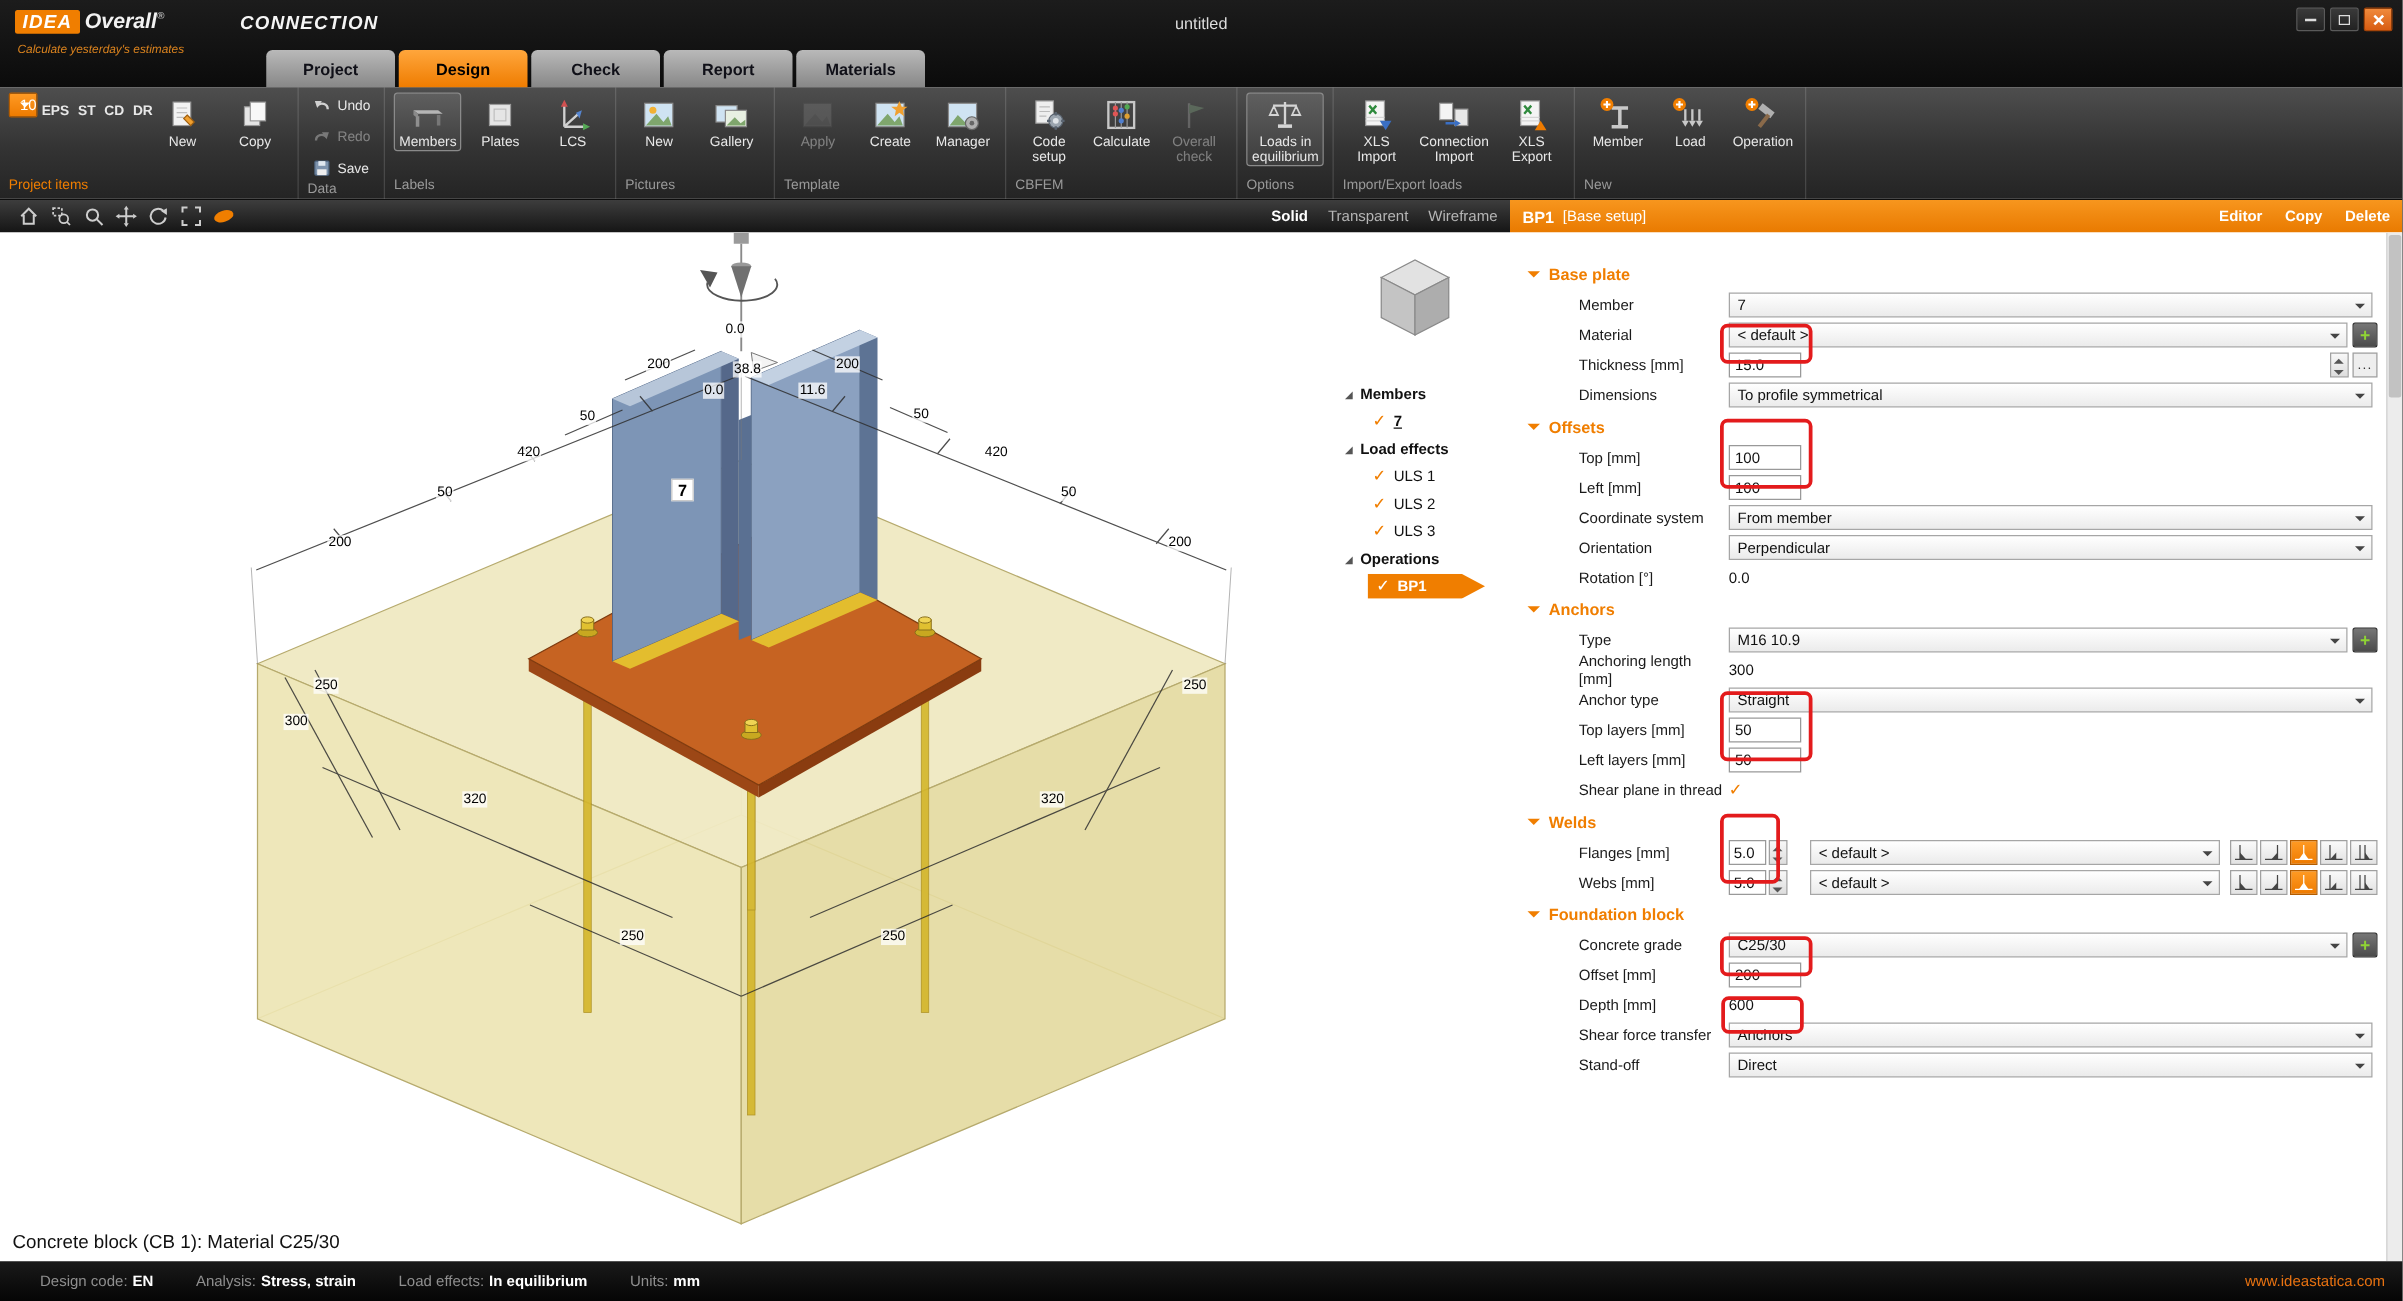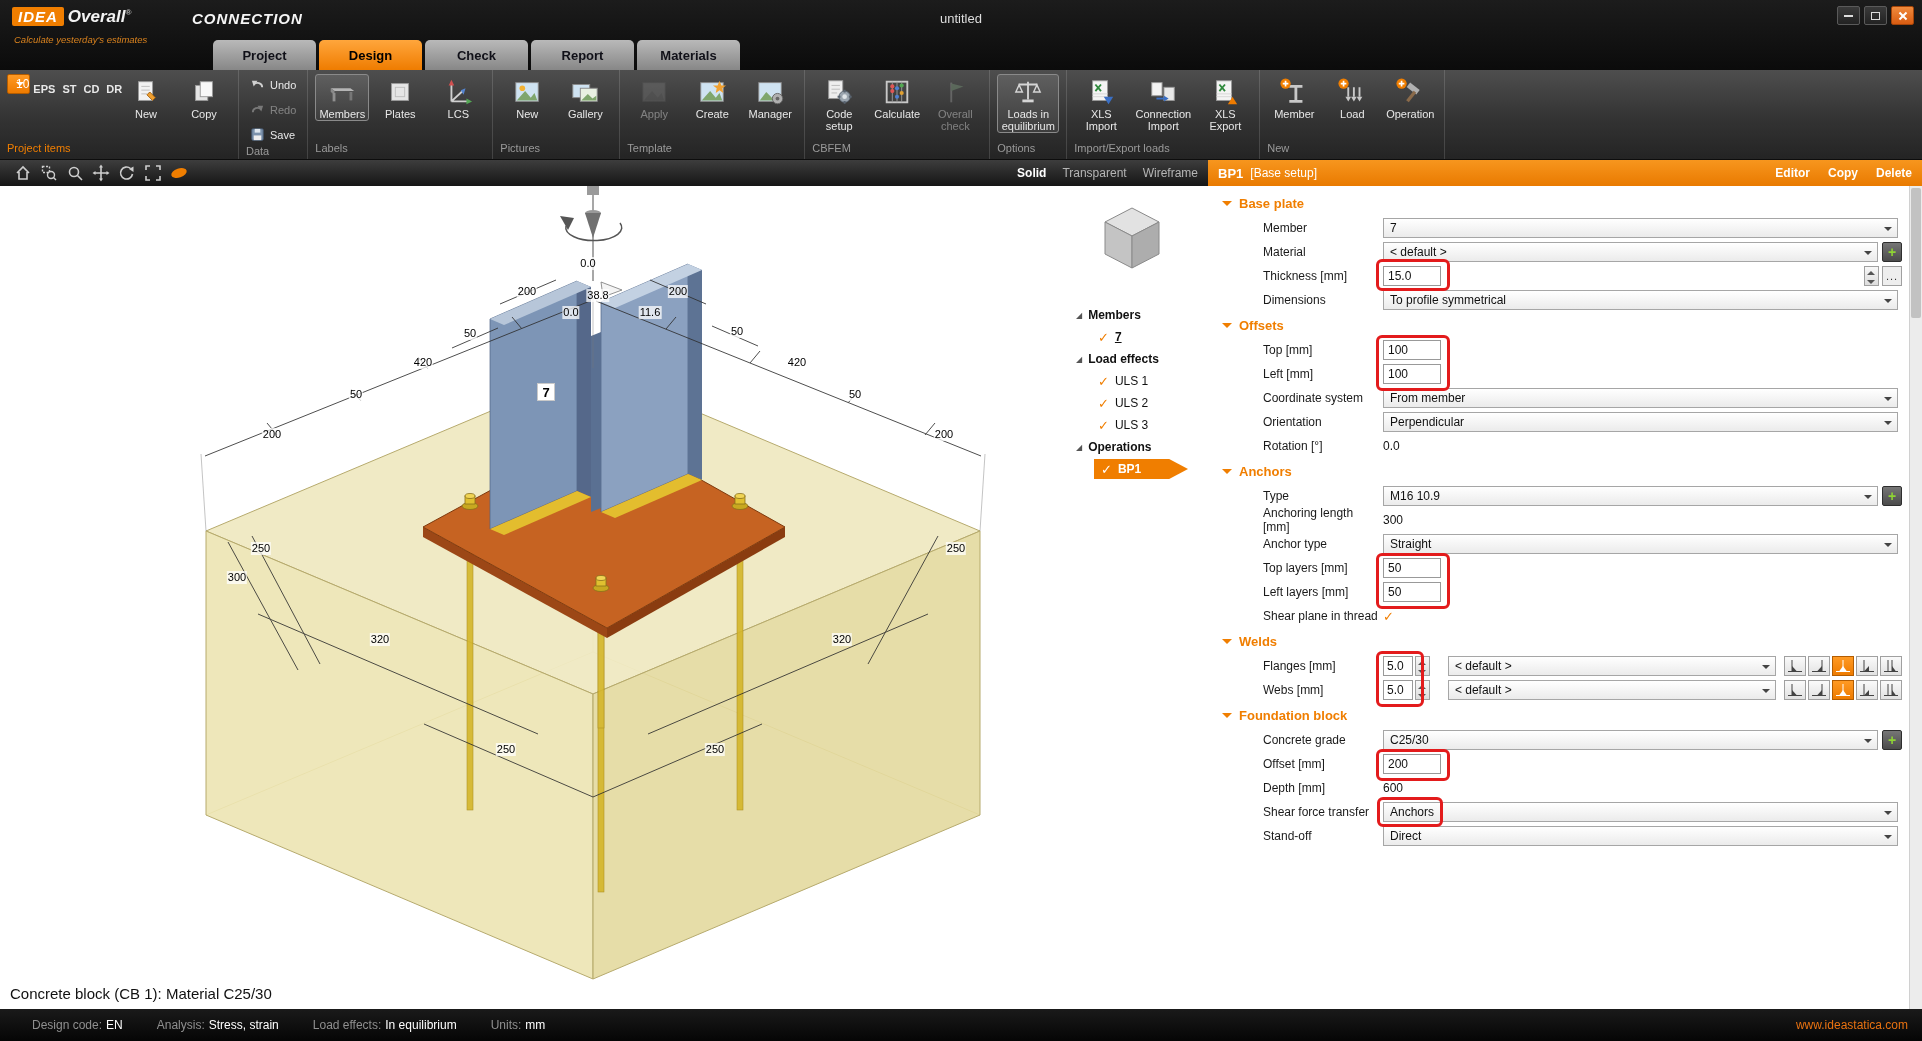--- a/index.html
+++ b/index.html
@@ -91,21 +91,21 @@
   .tchk { font-family:"DejaVu Sans",sans-serif; color:#f07e00; font-weight:bold; font-size:13px; }
   .tlbl { font-size:12px; color:#111; }
   .tlink { font-size:12px; font-weight:bold; color:#111; text-decoration:underline; }
   .bp1-badge { margin-left:-4px; width:94px; height:20px; background:#f07e00; color:#fff;
                clip-path:polygon(0 0,80% 0,100% 50%,80% 100%,0 100%);
                display:flex; align-items:center; gap:6px; padding-left:7px; font-size:12px; font-weight:bold; }
   .bp1-badge .tchk { color:#fff; }
 
   
   .props { position:absolute; left:1208px; top:186px; width:714px; height:823px; background:#fff;
-           padding-top:4px; overflow:hidden; }
+           padding-top:20px; overflow:hidden; }
   .sec { height:26px; display:flex; align-items:center; gap:7px; padding-left:14px; }
   .sec-tri { width:0; height:0; border:5px solid transparent; border-top-color:#f07e00; margin-top:5px; }
   .sec-label { color:#f07e00; font-weight:bold; font-size:13px; }
   .prow { height:24px; display:flex; align-items:center; padding-left:55px; padding-right:20px; }
   .plabel { width:120px; flex-shrink:0; font-size:12px; color:#1a1a1a; }
   .dd { position:relative; height:20px; background:linear-gradient(#fff,#ebebeb); border:1px solid #a6a6a6;
         display:flex; align-items:center; padding:0 18px 0 6px; font-size:12px; color:#111; }
   .dd::after { content:""; position:absolute; right:5px; top:8px; border:4px solid transparent; border-top-color:#444; }
   .dd-full { width:515px; } .dd-plus { width:495px; } .dd-weld { width:330px; margin-left:18px; }
   .add-btn { margin-left:4px; width:20px; height:20px; background:linear-gradient(#767676,#4b4b4b);
@@ -138,21 +138,21 @@
   .ol-transfer  { left:169px; top:611px; width:66px; height:30px; }
   .scrollbar { position:absolute; right:0; top:0; width:13px; height:823px; background:#ececec;
                border-left:1px solid #d0d0d0; }
   .scrollbar .thumb { position:absolute; left:1px; top:2px; width:10px; height:130px; background:#c2c2c2; border-radius:2px; }
 
   
   .statusbar { position:absolute; left:0; top:1009px; width:1922px; height:32px;
                background:linear-gradient(#1a1a1a,#050505); display:flex; align-items:center; padding:0 14px 0 32px; }
   .sb-item { display:flex; gap:4px; margin-right:34px; align-items:flex-start; }
   .sb-label { font-size:12px; color:#8f8f8f; }
-  .sb-value { font-size:12px; color:#fff; font-weight:normal; }
+  .sb-value { font-size:12px; color:#fff; font-weight:bold; }
   .sb-site { margin-left:auto; font-size:12px; color:#e87211; }
 </style>
 </head>
 <body>
 
 <div class="app">
 
   <div class="topbar">
     <div class="logo-wrap">
       <span class="logo-box">IDEA</span>

